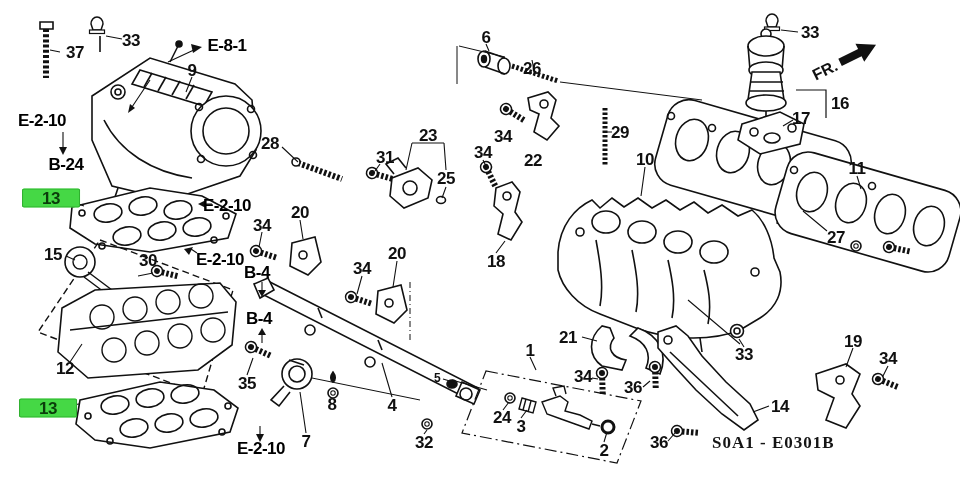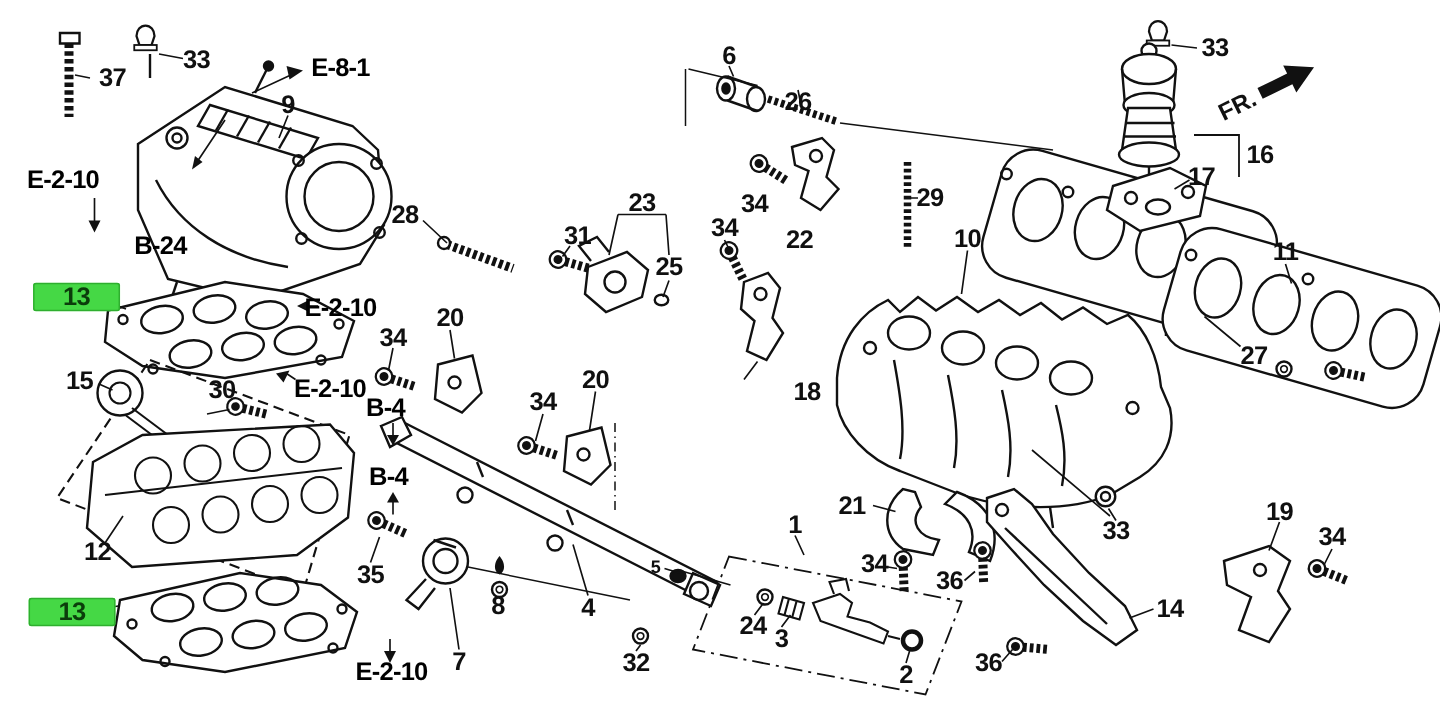--- a/index.html
+++ b/index.html
@@ -332,21 +332,21 @@
       <span class="num" style="left: 262px; top: 225px;">34</span>
       <span class="num" style="left: 397px; top: 253px;">20</span>
       <span class="num" style="left: 362px; top: 268px;">34</span>
       <span class="num" style="left: 392px; top: 405px;">4</span>
       <span class="num" style="left: 424px; top: 442px;">32</span>
       <span class="num sm" style="left: 437px; top: 378px;">5</span>
       <span class="num" style="left: 385px; top: 157px;">31</span>
       <span class="num" style="left: 428px; top: 135px;">23</span>
       <span class="num" style="left: 446px; top: 178px; text-align: right;">25</span>
       <span class="num" style="left: 483px; top: 152px;">34</span>
-      <span class="num" style="left: 496px; top: 261px; margin-left: 42px;">18</span>
+      <span class="num" style="left: 496px; top: 261px;">18</span>
       <span class="num" style="left: 486px; top: 37px;">6</span>
       <span class="num" style="left: 532px; top: 68px;">26</span>
       <span class="num" style="left: 503px; top: 136px;">34</span>
       <span class="num" style="left: 533px; top: 160px;">22</span>
       <span class="num" style="left: 620px; top: 132px;">29</span>
       <span class="num" style="left: 645px; top: 159px;">10</span>
       <span class="num" style="left: 530px; top: 350px;">1</span>
       <span class="num" style="left: 502px; top: 417px;">24</span>
       <span class="num" style="left: 521px; top: 426px;">3</span>
       <span class="num" style="left: 604px; top: 450px;">2</span>
@@ -358,21 +358,22 @@
       <span class="num" style="left: 780px; top: 406px;">14</span>
       <span class="num" style="left: 853px; top: 341px;">19</span>
       <span class="num" style="left: 888px; top: 358px;">34</span>
       <span class="num" style="left: 810px; top: 32px;">33</span>
       <span class="num" style="left: 840px; top: 103px;">16</span>
       <span class="num" style="left: 801px; top: 118px;">17</span>
       <span class="num" style="left: 857px; top: 168px;">11</span>
       <span class="num" style="left: 836px; top: 237px;">27</span>
       <span class="ref" style="left: 227px; top: 45px;">E-8-1</span>
       <span class="ref" style="left: 42px; top: 120px;">E-2-10</span>
-      <span class="ref" style="left: 66px; top: 164px; margin-left: 41px;">B-24</span>
+      <span class="ref" style="left: 66px; top: 164px;">B-24</span>
       <span class="ref" style="left: 227px; top: 205px;">E-2-10</span>
       <span class="ref" style="left: 220px; top: 259px;">E-2-10</span>
       <span class="ref" style="left: 257px; top: 272px;">B-4</span>
       <span class="ref" style="left: 259px; top: 318px;">B-4</span>
       <span class="ref" style="left: 261px; top: 448px;">E-2-10</span>
     </div>
 
+<div class="code" style="left:712px;top:433px;">S0A1 - E0301B</div>
 </div>
 
 </body></html>

